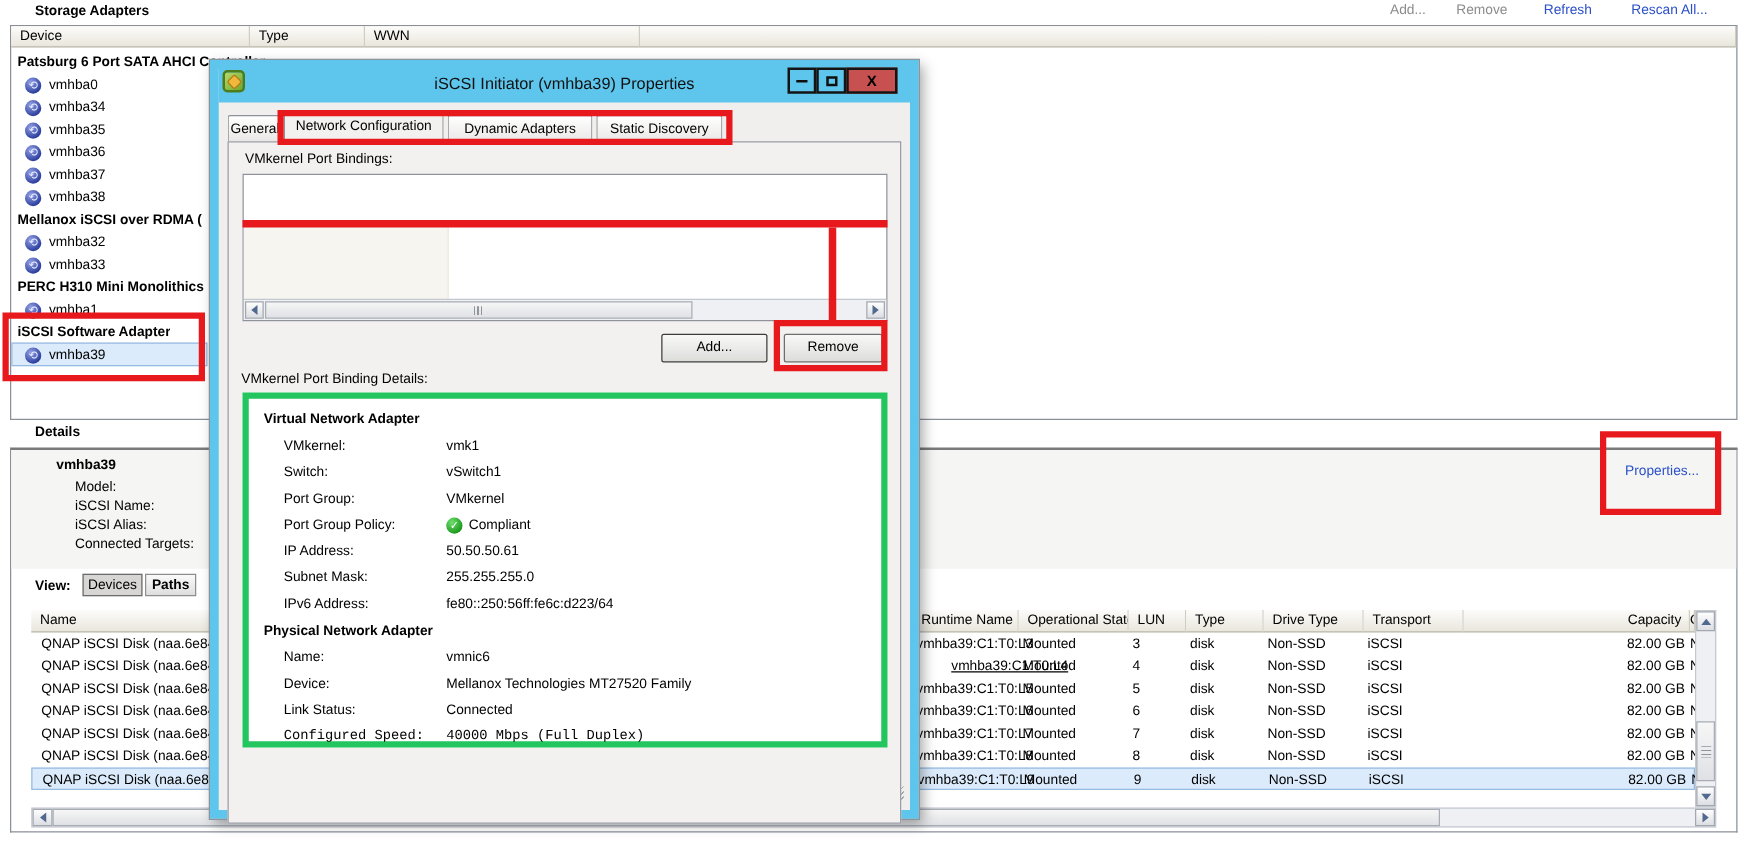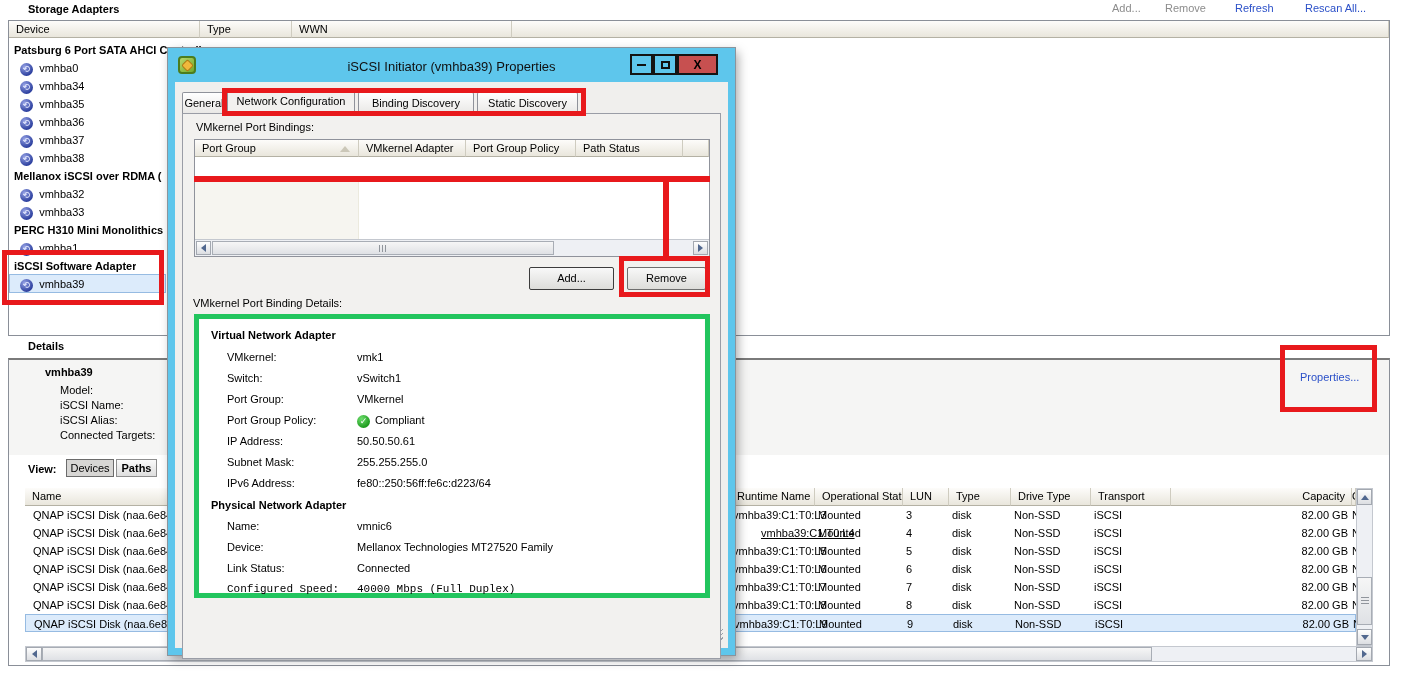--- a/index.html
+++ b/index.html
@@ -262,34 +262,27 @@
     <div class="wbtn" style="left:478px;width:24px;">
         <div class="maxsq"></div>
       </div>
     <div class="wbtn" style="left:502px;width:41px;background:#c75050;font-weight:bold;font-size:12px;">
         <span>X</span>
       </div>
   </div>
 
   <div class="tab" style="left:7px;width:44px;">General</div>
   <div class="tab active" style="left:52px;width:128px;">Network Configuration</div>
-  <div class="tab" style="left:183px;width:116px;">Binding Discovery</div>
+  <div class="tab" style="left:183px;width:116px;">Dynamic Adapters</div>
   <div class="tab" style="left:302px;width:101px;">Static Discovery</div>
   <div class="tabpanel"></div>
 
   <div class="abs" style="left:21px;top:66px;z-index:5;">VMkernel Port Bindings:</div>
 
   <div class="abs" style="left:19px;top:84px;width:516px;height:118px;background:#fff;border:1px solid #8f929b;z-index:5;">
-    <div style="display:flex;">
-      <div class="hdrcell" style="width:164px;position:relative;"><span>Port Group</span><div class="sortup abs" style="right:8px;top:6px;"></div></div>
-      <div class="hdrcell" style="width:107px;">VMkernel Adapter</div>
-      <div class="hdrcell" style="width:110px;">Port Group Policy</div>
-      <div class="hdrcell" style="width:107px;">Path Status</div>
-      <div class="hdrcell" style="flex:1;"></div>
-    </div>
     <div class="abs" style="left:0;top:37px;width:164px;height:62px;background:#f6f5f0;border-right:1px solid #eceade;"></div>
     <div class="abs sb" style="left:0;top:99px;width:514px;height:17px;border-left:none;border-right:none;border-bottom:none;">
       <div class="sbbtn" style="left:1px;top:1px;width:15px;height:14px;">
           <div class="tri-l"></div>
         </div>
       <div class="sbthumb" style="left:17px;top:1px;width:342px;height:14px;">
           <div class="grip-h"></div>
         </div>
       <div class="sbbtn" style="right:1px;top:1px;width:15px;height:14px;">
           <div class="tri-r"></div>

